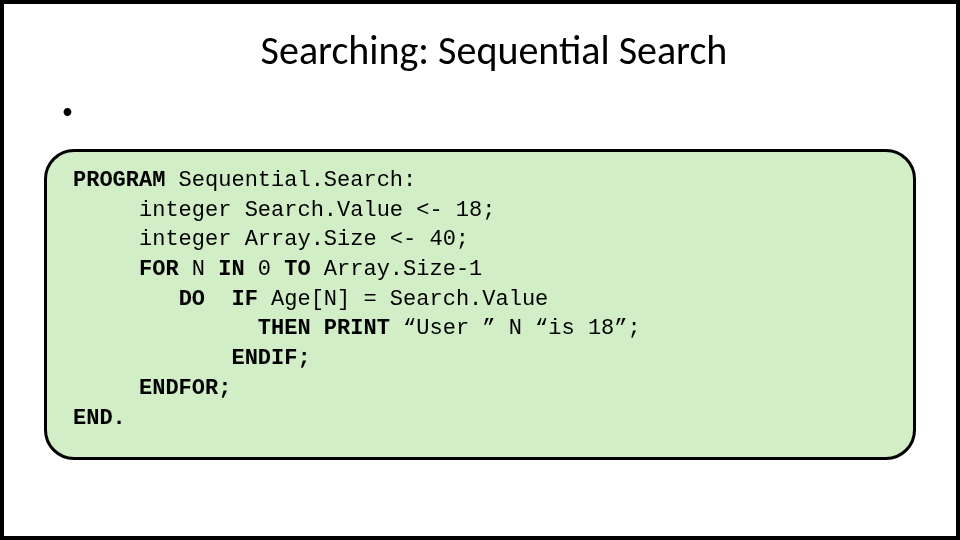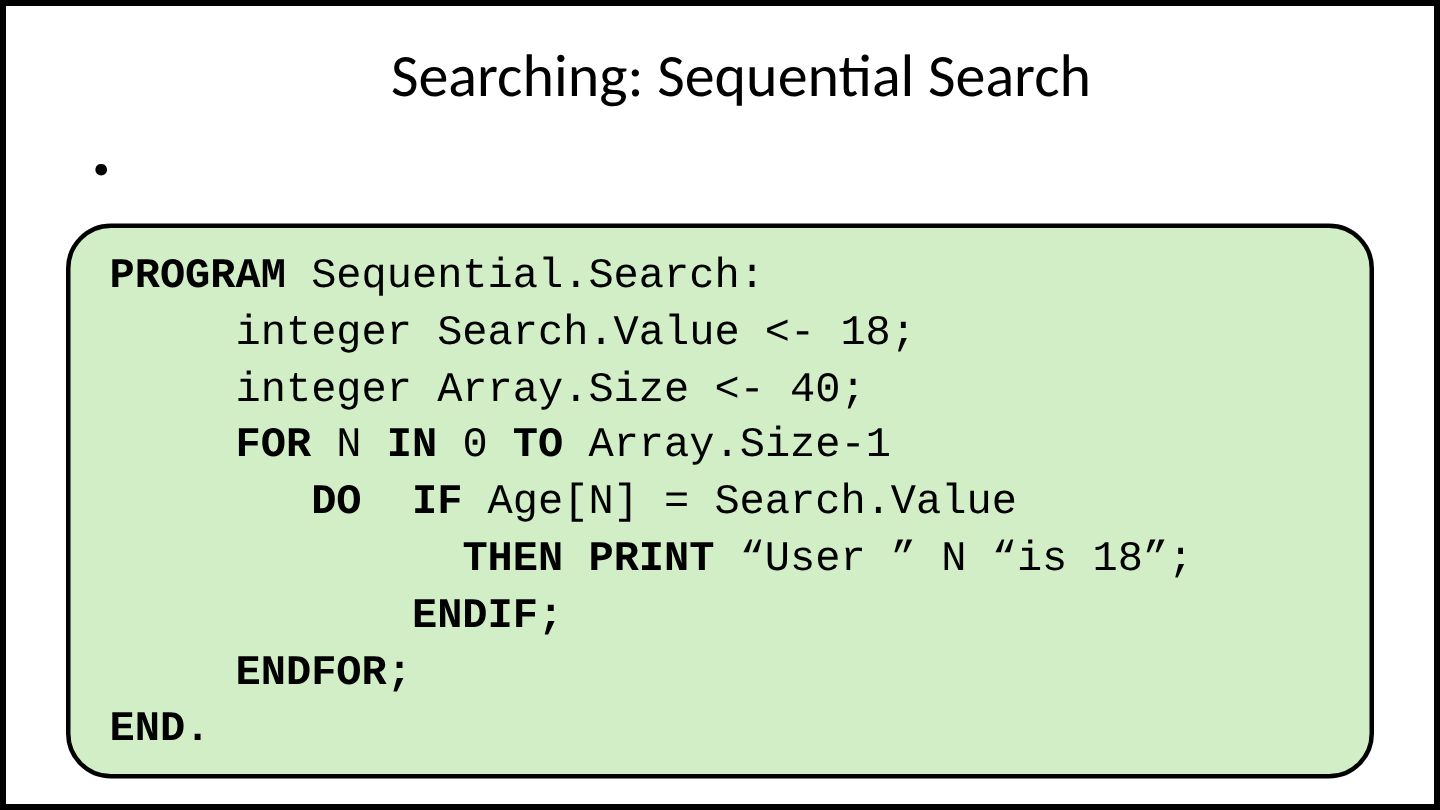--- a/index.html
+++ b/index.html
@@ -42,23 +42,23 @@
     margin-right: 14px;
     line-height: 1;
     position: relative;
     top: -2px;
   }
   .code-box {
     margin: 0 40px 0 40px;
     background: #d1eec7;
     border: 3px solid #000;
     border-radius: 30px;
-    padding: 14px 26px 10px 26px;
+    padding: 14px 26px 24px 26px;
     font-family: "Courier New", Courier, monospace;
-    font-size: 28px;
+    font-size: 22px;
     line-height: 1.35;
     color: #000;
     white-space: pre;
   }
   .kw { font-weight: bold; }
 </style>
 </head>
 <body>
 
 <div class="slide">

